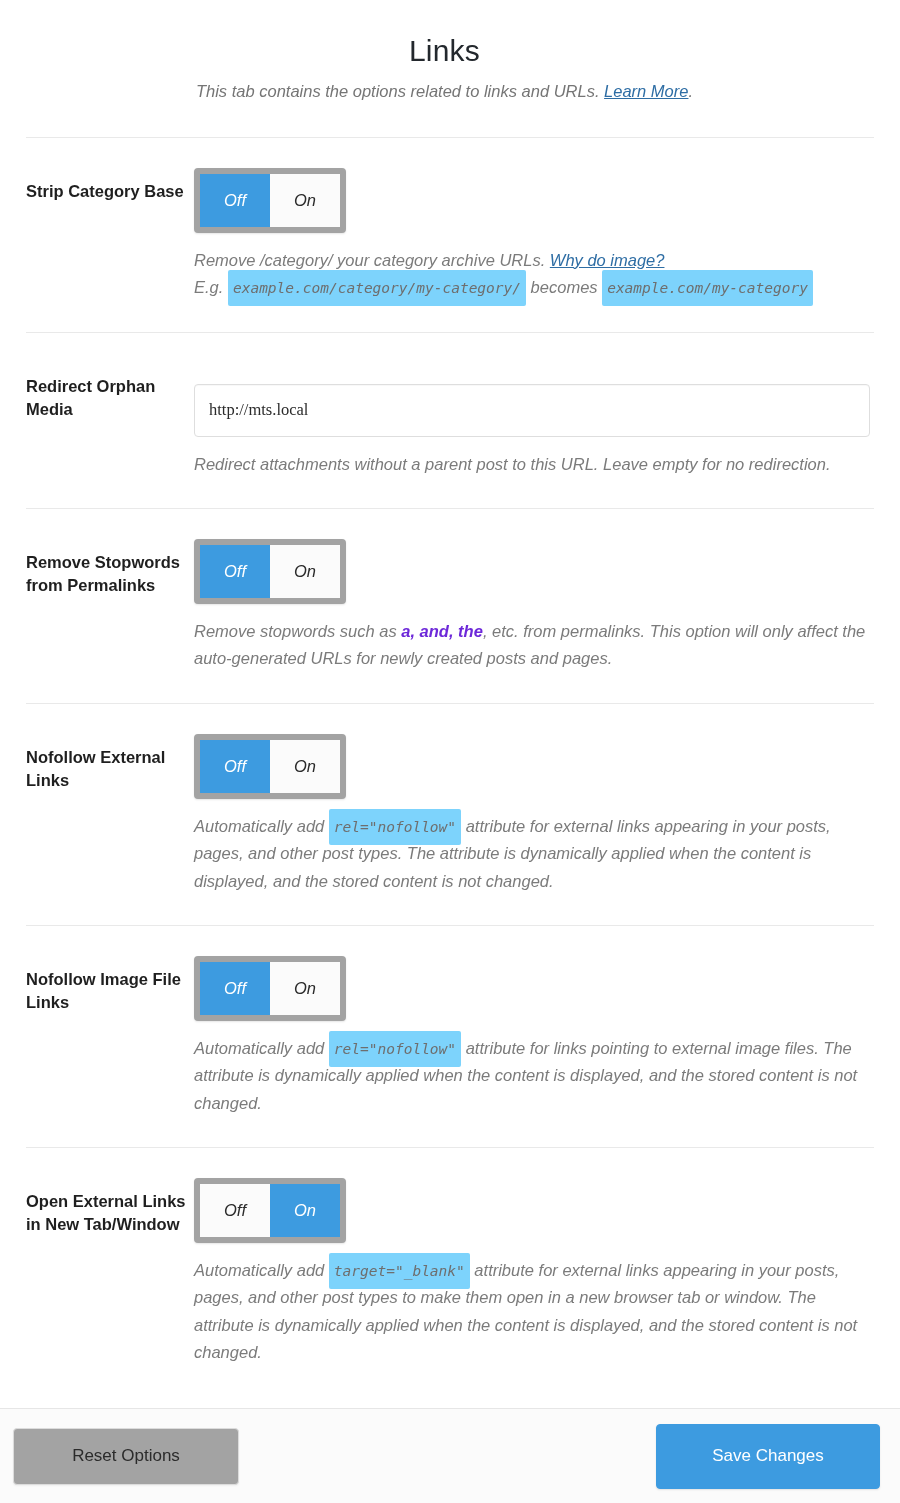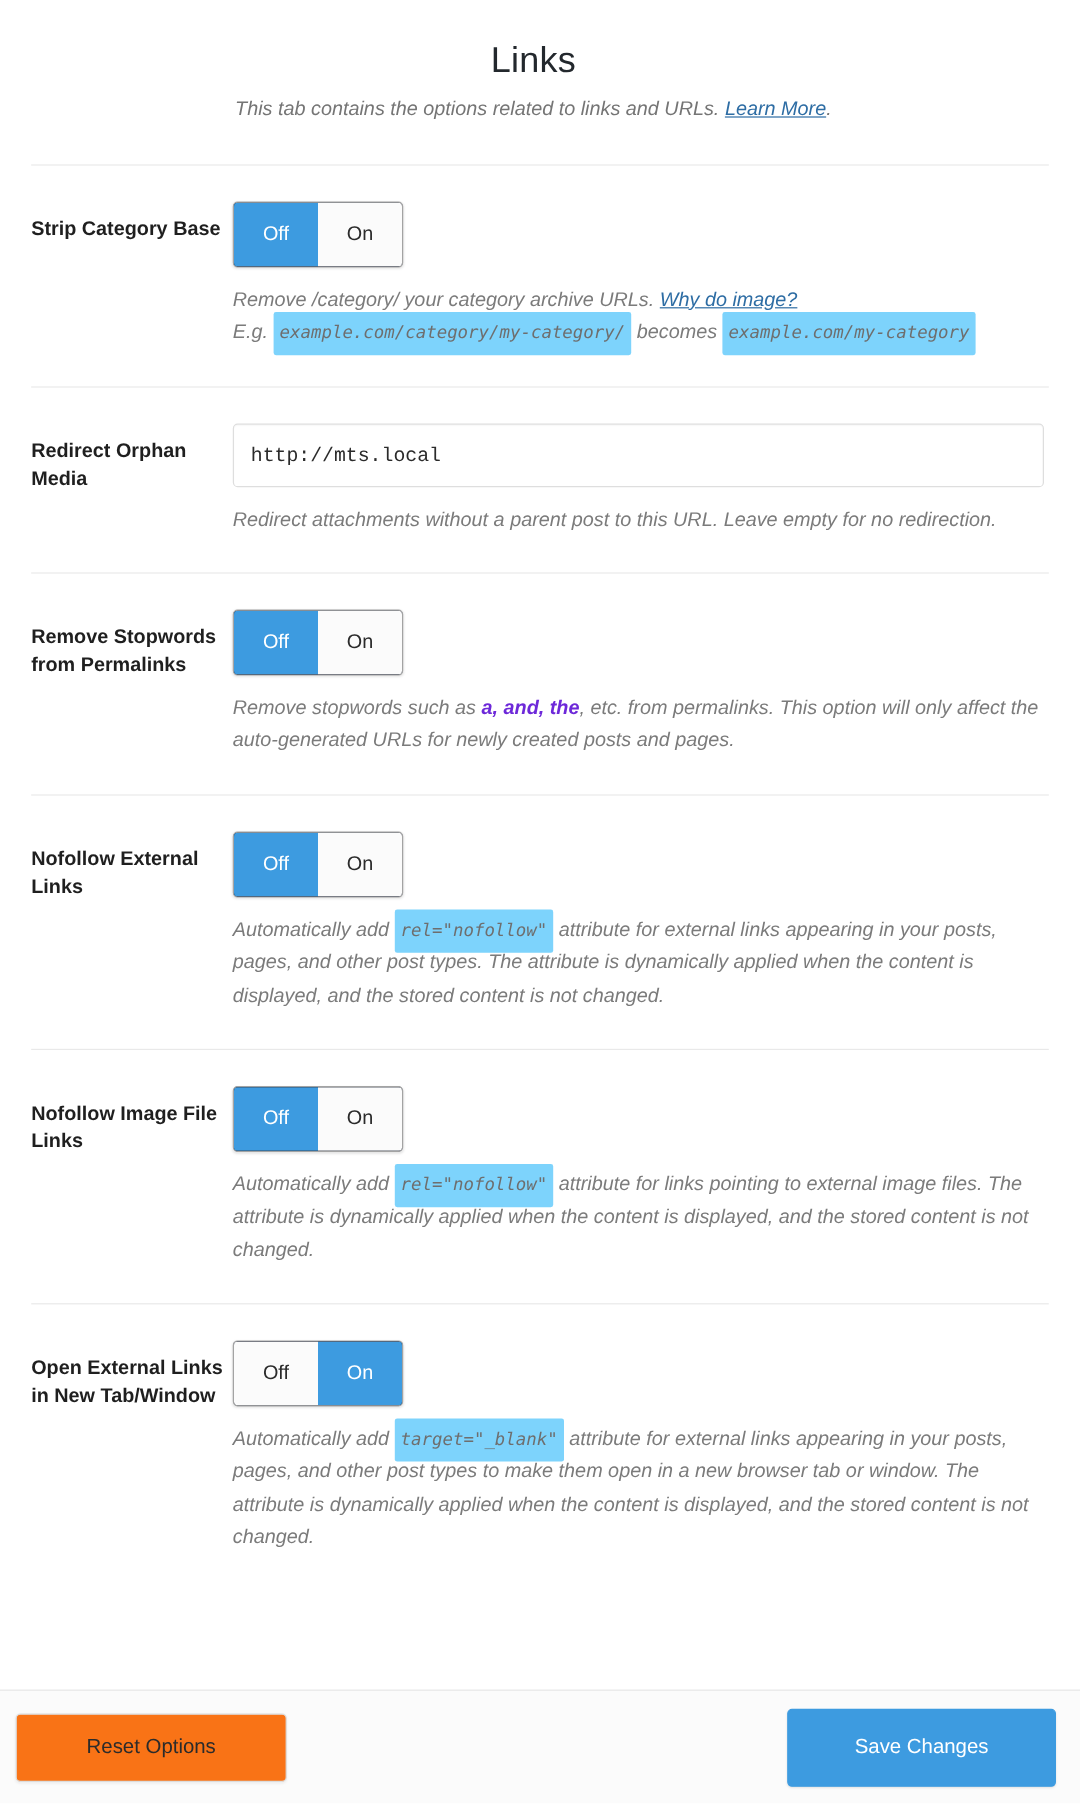--- a/index.html
+++ b/index.html
@@ -75,22 +75,23 @@
     flex: 1 1 auto;
     min-width: 0;
   }
 
   
   .toggle {
     display: inline-flex;
     border-radius: 4px;
     overflow: hidden;
     box-shadow: 0 1px 2px rgba(0,0,0,0.10);
-    border: 1px solid #a3a3a3;
-    background: #0f172a;
+    border: 6px solid #a3a3a3;
+    background: #0ea5e9;
+    font-style: italic;
   }
   .toggle-opt {
     min-width: 70px;
     height: 53px;
     line-height: 53px;
     text-align: center;
     font-size: 16.5px;
     color: #2b2b2b;
     background: #fbfbfb;
     cursor: pointer;
@@ -101,27 +102,28 @@
     color: #ffffff;
   }
 
   
   .text-input {
     display: block;
     width: 676px;
     height: 53px;
     padding: 12px 14px;
     font-size: 16.5px;
-    font-family: Liberation Mono, monospace;
+    font-family: Liberation Serif, serif;
     color: #2b2b2b;
     background: #ffffff;
     border: 1px solid #dedede;
     border-radius: 4px;
     box-shadow: inset 0 1px 1px rgba(0,0,0,0.03);
     outline: none;
+    margin-top: 21px;
   }
 
   
   .setting-desc {
     margin: 14px 0 0 0;
     font-size: 16.5px;
     font-style: italic;
     color: #7b7b7b;
     line-height: 1.66;
     max-width: 676px;
@@ -163,21 +165,21 @@
   .btn {
     font-family: "Liberation Sans", sans-serif;
     font-size: 17px;
     border-radius: 4px;
     cursor: pointer;
     outline: none;
   }
   .btn-reset {
     width: 226px;
     height: 57px;
-    background: #f97316;
+    background: #a3a3a3;
     border: 1px solid #dcdcdc;
     color: #2b2b2b;
     box-shadow: 0 1px 2px rgba(0,0,0,0.05);
   }
   .btn-save {
     width: 224px;
     height: 65px;
     background: #3d9be0;
     border: 1px solid #3d9be0;
     color: #ffffff;

